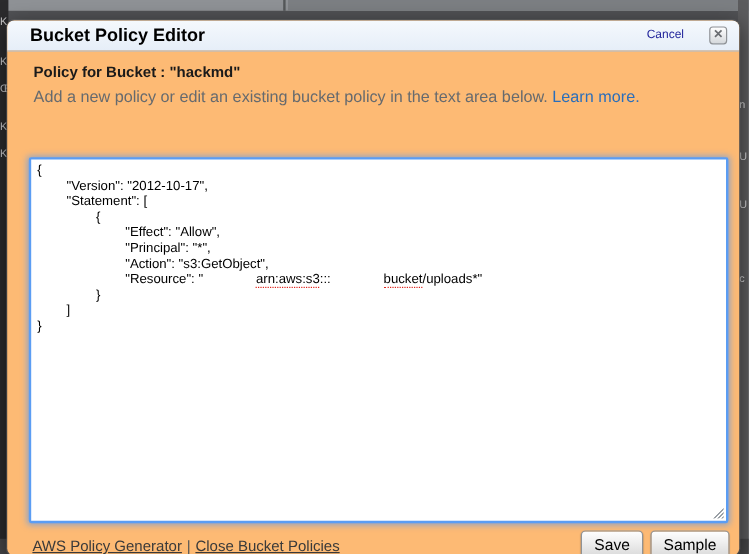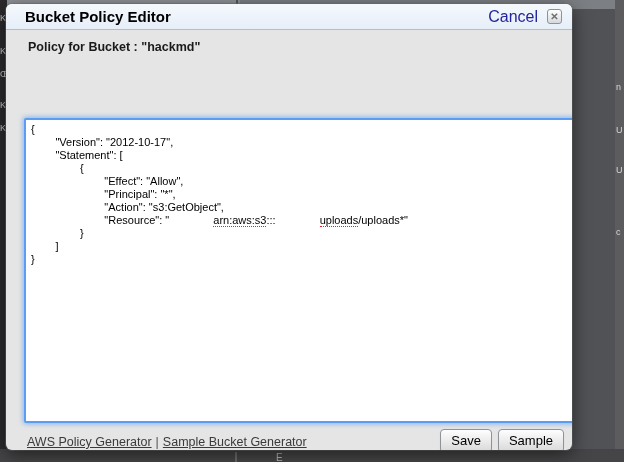--- a/index.html
+++ b/index.html
@@ -14,31 +14,31 @@
   .bg-top-divider { position: absolute; left: 236px; top: 0; width: 2px; height: 9px; background: #55585a; }
   .bg-left { position: absolute; left: 0; top: 0; width: 7px; height: 462px; background: #2b2b2d; }
   .bg-right { position: absolute; left: 615px; top: 0; width: 9px; height: 462px; background: #5c5c5e; }
   .bg-bottom { position: absolute; left: 0; top: 449px; width: 624px; height: 13px; background: #454547; }
   .bg-bottom-divider { position: absolute; left: 235px; top: 452px; width: 2px; height: 10px; background: #6b6b6d; }
   .frag { position: absolute; color: #c9c9cb; font-size: 9px; line-height: 9px; overflow: hidden; width: 7px; }
   .frag.r { left: 616px; width: 8px; color: #d8d8da; }
   .frag.b { top: 453px; width: auto; color: #b9b9bb; font-size: 10px; }
 
   
-  .modal { position: absolute; left: 6px; top: 4px; width: 566px; height: 446px;
-    background: #e5e5e5; border-radius: 6px; overflow: hidden;
+  .modal { position: absolute; left: 6px; top: 17px; width: 610px; height: 446px;
+    background: #fdba74; border-radius: 6px; overflow: hidden;
     box-shadow: 0 4px 18px rgba(0,0,0,0.55), 0 0 0 1px rgba(120,120,120,0.55); }
 
   .modal-header { position: absolute; left: 0; top: 0; width: 100%; height: 26px;
     background: linear-gradient(#f5f9fd, #e6eef8);
     border-bottom: 1px solid #b9bdc2;
     display: flex; align-items: center; padding: 0 10px 0 19px; }
   .modal-title { font-size: 15px; font-weight: bold; color: #000; flex: 1 1 auto; }
-  .cancel-link { font-size: 16px; color: var(--navy-link, #22259b); text-decoration: none;
-    margin-right: 9px; cursor: pointer; }
+  .cancel-link { font-size: 10px; color: var(--navy-link, #22259b); text-decoration: none;
+    margin-right: 21px; cursor: pointer; }
   .close-btn { width: 15px; height: 15px; border: 1px solid #8f9296; border-radius: 3px;
     background: linear-gradient(#fefefe, #d6d9dc); color: #6b6e72; font-size: 10px;
     font-weight: bold; line-height: 13px; text-align: center; cursor: pointer; }
 
   .subtitle { position: absolute; left: 22px; top: 36px; font-size: 12.5px;
     font-weight: bold; color: #1a1a1a; }
   .description { position: absolute; left: 22px; top: 56px; font-size: 13.5px; color: #666a6e; }
   .learn-more { color: var(--learn-link, #2a6ebb); text-decoration: none; cursor: pointer; }
 
   .policy-textarea { position: absolute; left: 18px; top: 114px; width: 583px; height: 305px;
@@ -89,38 +89,42 @@
   <div class="modal">
 
     <div class="modal-header">
       <span class="modal-title">Bucket Policy Editor</span>
       <a class="cancel-link" href="#">Cancel</a>
       <div class="close-btn">✕</div>
     </div>
 
     <div class="subtitle">Policy for Bucket : "hackmd"</div>
 
+    <div class="description">
+      <span>Add a new policy or edit an existing bucket policy in the text area below.</span>
+      <a class="learn-more" href="#">Learn more.</a>
+    </div>
 
     <div class="policy-textarea">
       <pre>{
 	"Version": "2012-10-17",
 	"Statement": [
 		{
 			"Effect": "Allow",
 			"Principal": "*",
 			"Action": "s3:GetObject",
-			"Resource": "<span class="sq">arn:aws:s3</span>:::<span class="sq">uploads</span>/uploads*"
+			"Resource": "<span class="sq">arn:aws:s3</span>:::<span class="sq">bucket</span>/uploads*"
 		}
 	]
 }</pre>
       <div class="resize-handle"></div>
     </div>
 
     <div class="footer-links">
-      <a href="#">AWS Policy Generator</a><span class="footer-sep">|</span><a href="#">Sample Bucket Generator</a>
+      <a href="#">AWS Policy Generator</a><span class="footer-sep">|</span><a href="#">Close Bucket Policies</a>
     </div>
 
     <div class="button-row">
       <button class="btn">Save</button>
       <button class="btn">Sample</button>
     </div>
 
   </div>
 </div>
 

